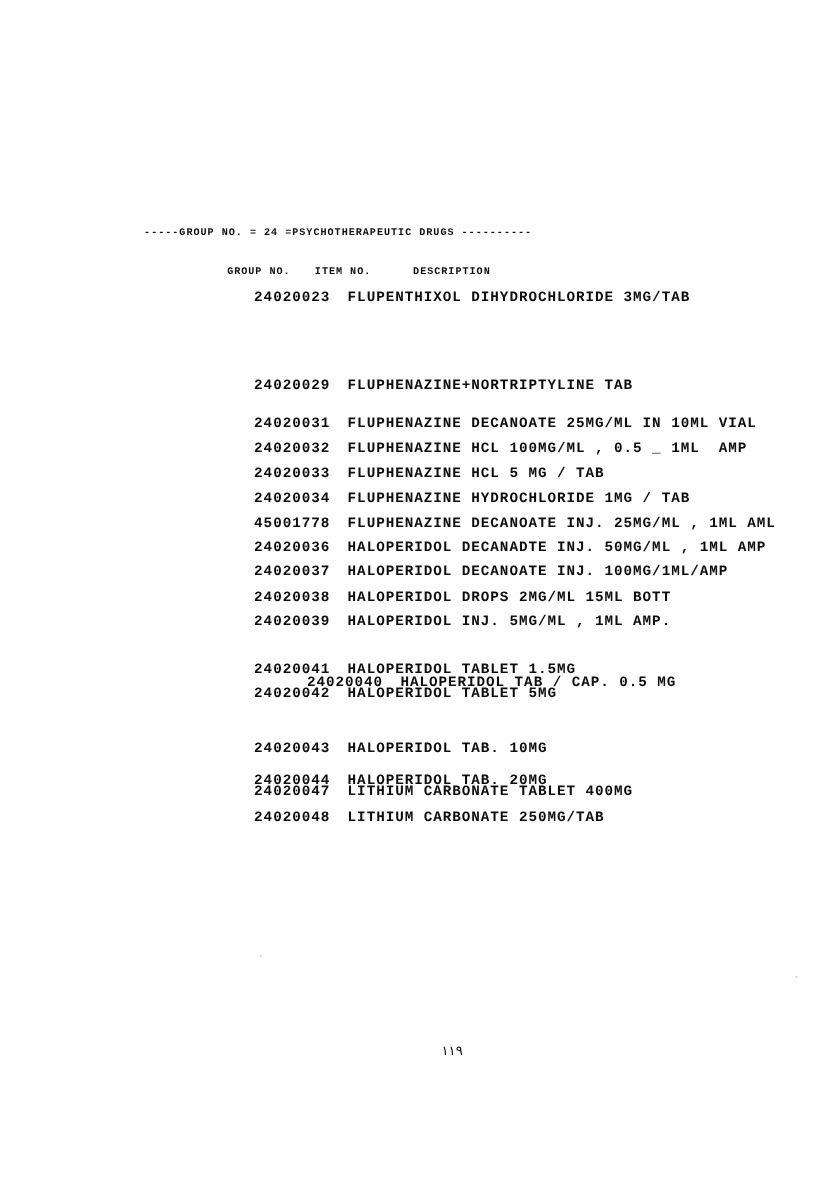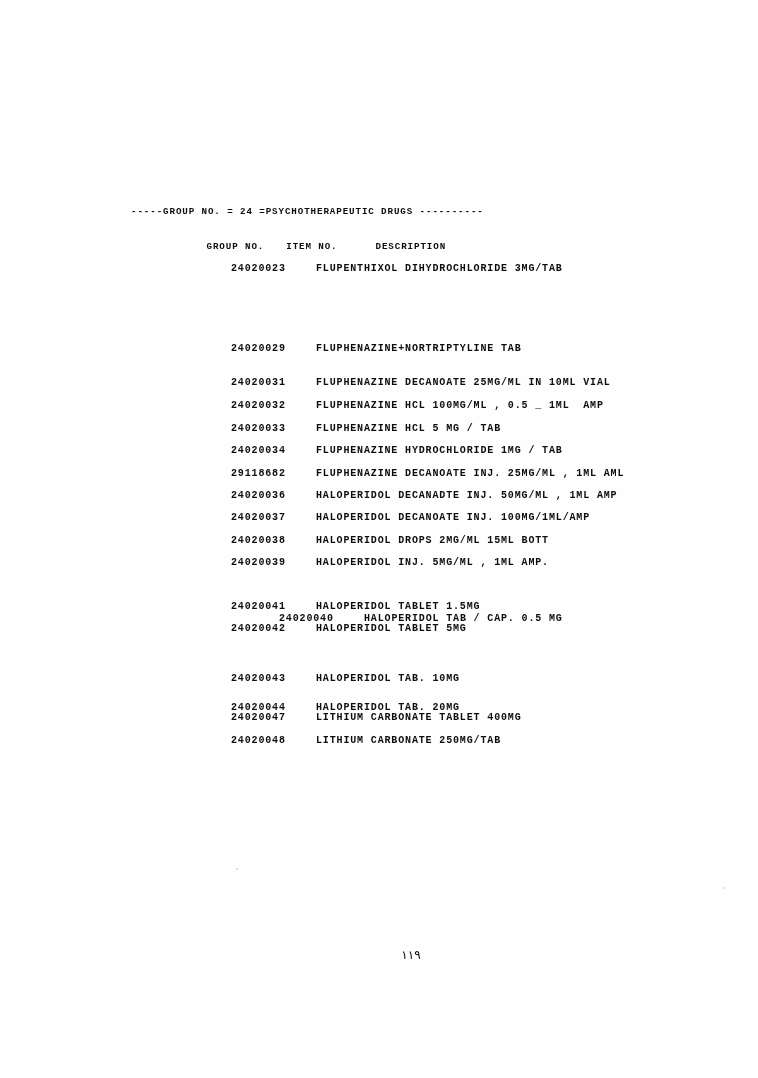--- a/index.html
+++ b/index.html
@@ -55,21 +55,21 @@
     position: absolute;
     left: 0;
     top: 0;
     width: 758px;
   }
   .row {
     position: absolute;
     left: 0;
     width: 758px;
     height: 16px;
-    font-size: 10px;
+    font-size: 13px;
     font-weight: bold;
     letter-spacing: 0.85px;
     white-space: pre;
   }
   .row .item-no {
     position: absolute;
     left: 231px;
     top: 0;
   }
   .row .desc {
@@ -110,21 +110,21 @@
       <span class="ch-group">GROUP NO.</span><span class="ch-item">ITEM NO.</span><span class="ch-desc">DESCRIPTION</span>
     </div>
 
     <div class="rows" id="rows-container">
         <div class="row" style="top: 263px;"><span class="item-no">24020023</span><span class="desc">FLUPENTHIXOL DIHYDROCHLORIDE 3MG/TAB</span></div>
         <div class="row" style="top: 343px;"><span class="item-no">24020029</span><span class="desc">FLUPHENAZINE+NORTRIPTYLINE TAB</span></div>
         <div class="row" style="top: 377px;"><span class="item-no">24020031</span><span class="desc">FLUPHENAZINE DECANOATE 25MG/ML IN 10ML VIAL</span></div>
         <div class="row" style="top: 400px;"><span class="item-no">24020032</span><span class="desc">FLUPHENAZINE HCL 100MG/ML , 0.5 _ 1ML  AMP</span></div>
         <div class="row" style="top: 423px;"><span class="item-no">24020033</span><span class="desc">FLUPHENAZINE HCL 5 MG / TAB</span></div>
         <div class="row" style="top: 445px;"><span class="item-no">24020034</span><span class="desc">FLUPHENAZINE HYDROCHLORIDE 1MG / TAB</span></div>
-        <div class="row" style="top: 468px;"><span class="item-no">29118682</span><span class="desc">FLUPHENAZINE DECANOATE INJ. 25MG/ML , 1ML AML</span></div>
+        <div class="row" style="top: 468px;"><span class="item-no">45001778</span><span class="desc">FLUPHENAZINE DECANOATE INJ. 25MG/ML , 1ML AML</span></div>
         <div class="row" style="top: 490px;"><span class="item-no">24020036</span><span class="desc">HALOPERIDOL DECANADTE INJ. 50MG/ML , 1ML AMP</span></div>
         <div class="row" style="top: 512px;"><span class="item-no">24020037</span><span class="desc">HALOPERIDOL DECANOATE INJ. 100MG/1ML/AMP</span></div>
         <div class="row" style="top: 535px;"><span class="item-no">24020038</span><span class="desc">HALOPERIDOL DROPS 2MG/ML 15ML BOTT</span></div>
         <div class="row" style="top: 557px; padding-left: 28px;"><span class="item-no">24020039</span><span class="desc">HALOPERIDOL INJ. 5MG/ML , 1ML AMP.</span></div>
         <div class="row" style="top: 613px; margin-left: 48px;"><span class="item-no">24020040</span><span class="desc">HALOPERIDOL TAB / CAP. 0.5 MG</span></div>
         <div class="row" style="top: 601px;"><span class="item-no">24020041</span><span class="desc">HALOPERIDOL TABLET 1.5MG</span></div>
         <div class="row" style="top: 623px;"><span class="item-no">24020042</span><span class="desc">HALOPERIDOL TABLET 5MG</span></div>
         <div class="row" style="top: 673px;"><span class="item-no">24020043</span><span class="desc">HALOPERIDOL TAB. 10MG</span></div>
         <div class="row" style="top: 667px; margin-top: 35px;"><span class="item-no">24020044</span><span class="desc">HALOPERIDOL TAB. 20MG</span></div>
         <div class="row" style="top: 712px;"><span class="item-no">24020047</span><span class="desc">LITHIUM CARBONATE TABLET 400MG</span></div>

